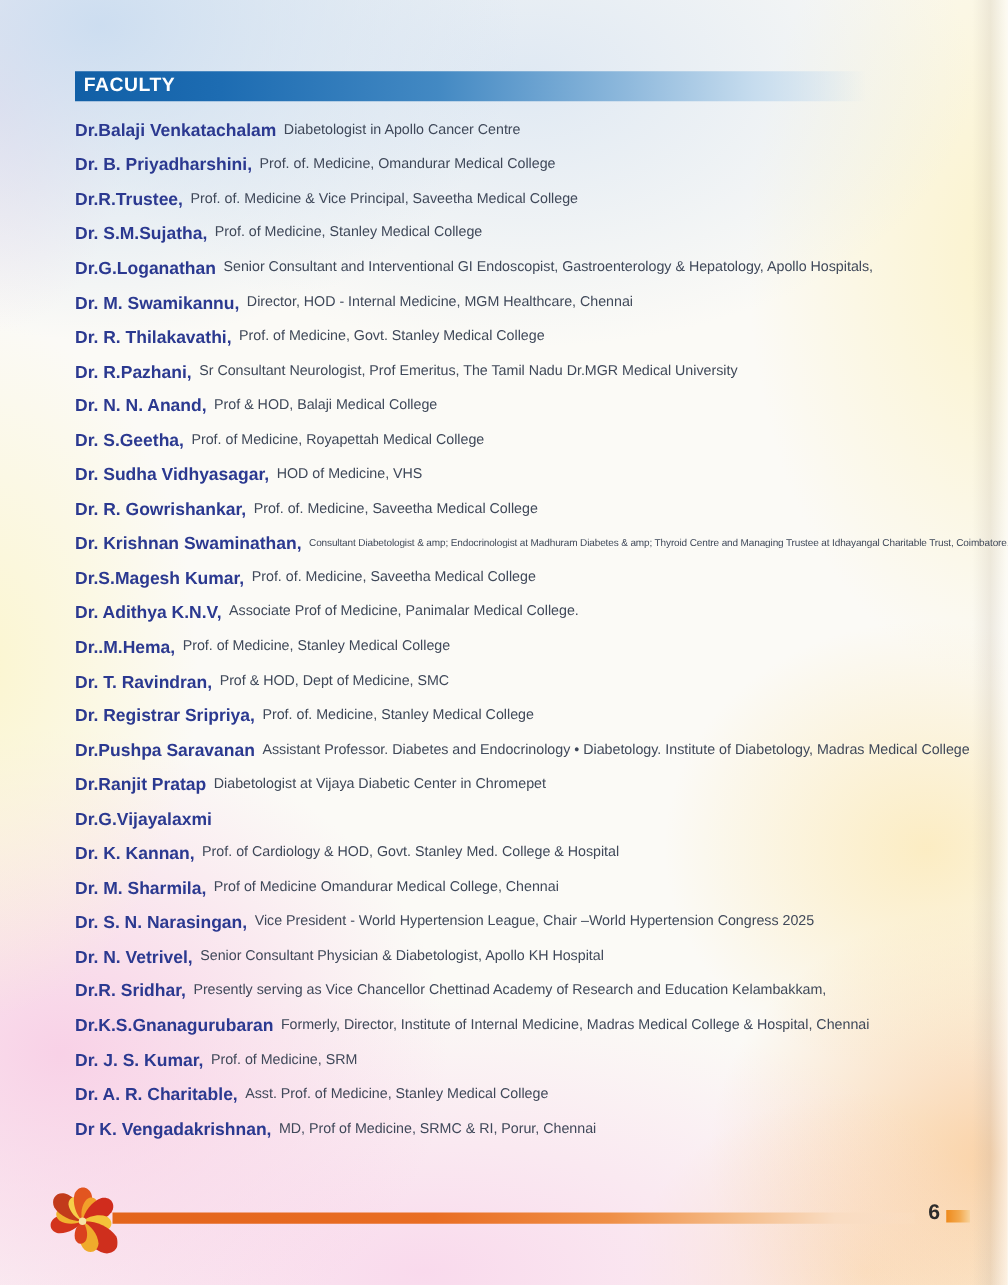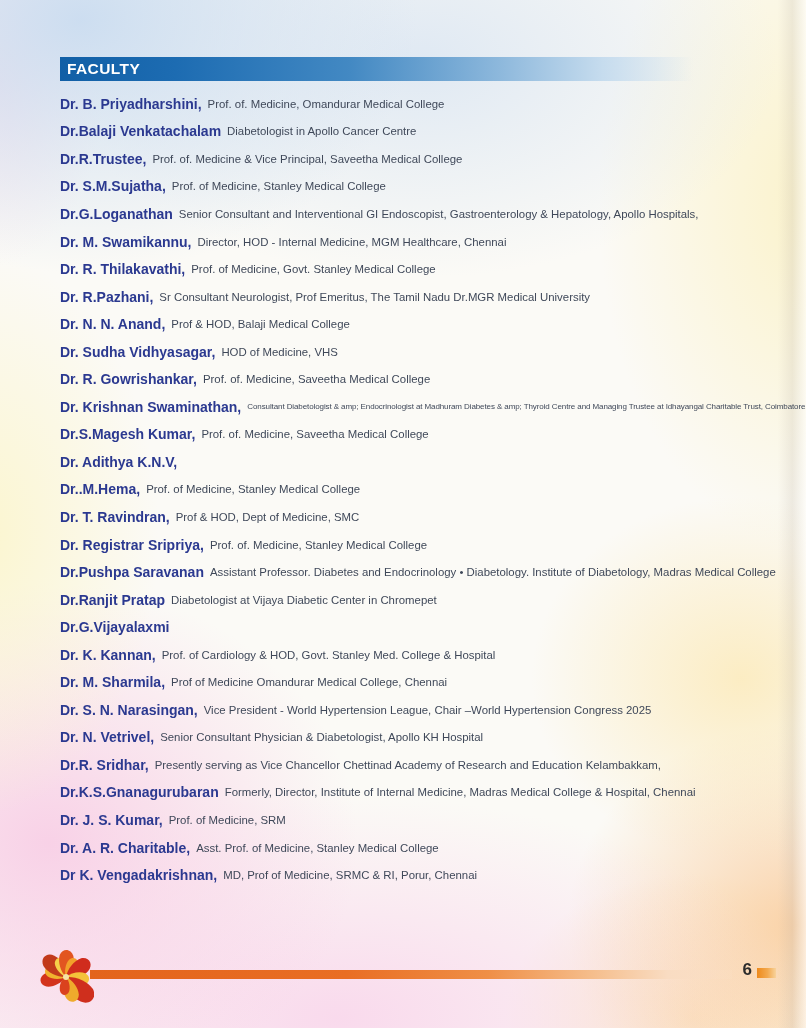--- a/index.html
+++ b/index.html
@@ -65,30 +65,30 @@
 <div class="edge"></div>
 
 <div class="page">
 
   <div class="faculty-bar">
     <span class="label">FACULTY</span>
   </div>
 
   <div class="list">
     <div class="row">
+      <span class="name">Dr.Balaji Venkatachalam</span>
+      <span class="desc">Diabetologist in Apollo Cancer Centre</span>
+    </div>
+
+    <div class="row">
       <span class="name">Dr. B. Priyadharshini,</span>
       <span class="desc">Prof. of. Medicine, Omandurar Medical College</span>
     </div>
 
     <div class="row">
-      <span class="name">Dr.Balaji Venkatachalam</span>
-      <span class="desc">Diabetologist in Apollo Cancer Centre</span>
-    </div>
-
-    <div class="row">
       <span class="name">Dr.R.Trustee,</span>
       <span class="desc">Prof. of. Medicine &amp; Vice Principal, Saveetha Medical College</span>
     </div>
 
     <div class="row">
       <span class="name">Dr. S.M.Sujatha,</span>
       <span class="desc">Prof. of Medicine, Stanley Medical College</span>
     </div>
 
     <div class="row">
@@ -109,20 +109,24 @@
     <div class="row">
       <span class="name">Dr. R.Pazhani,</span>
       <span class="desc">Sr Consultant Neurologist, Prof Emeritus, The Tamil Nadu Dr.MGR Medical University</span>
     </div>
 
     <div class="row">
       <span class="name">Dr. N. N. Anand,</span>
       <span class="desc">Prof &amp; HOD, Balaji Medical College</span>
     </div>
 
+    <div class="row">
+      <span class="name">Dr. S.Geetha,</span>
+      <span class="desc">Prof. of Medicine, Royapettah Medical College</span>
+    </div>
 
     <div class="row">
       <span class="name">Dr. Sudha Vidhyasagar,</span>
       <span class="desc">HOD of Medicine, VHS</span>
     </div>
 
     <div class="row">
       <span class="name">Dr. R. Gowrishankar,</span>
       <span class="desc">Prof. of. Medicine, Saveetha Medical College</span>
     </div>
@@ -132,20 +136,21 @@
       <span class="desc xs">Consultant Diabetologist &amp; amp; Endocrinologist at Madhuram Diabetes &amp; amp; Thyroid Centre and Managing Trustee at Idhayangal Charitable Trust, Coimbatore.</span>
     </div>
 
     <div class="row">
       <span class="name">Dr.S.Magesh Kumar,</span>
       <span class="desc">Prof. of. Medicine, Saveetha Medical College</span>
     </div>
 
     <div class="row">
       <span class="name">Dr. Adithya K.N.V,</span>
+      <span class="desc">Associate Prof of Medicine, Panimalar Medical College.</span>
     </div>
 
     <div class="row">
       <span class="name">Dr..M.Hema,</span>
       <span class="desc">Prof. of Medicine, Stanley Medical College</span>
     </div>
 
     <div class="row">
       <span class="name">Dr. T. Ravindran,</span>
       <span class="desc">Prof &amp; HOD, Dept of Medicine, SMC</span>

